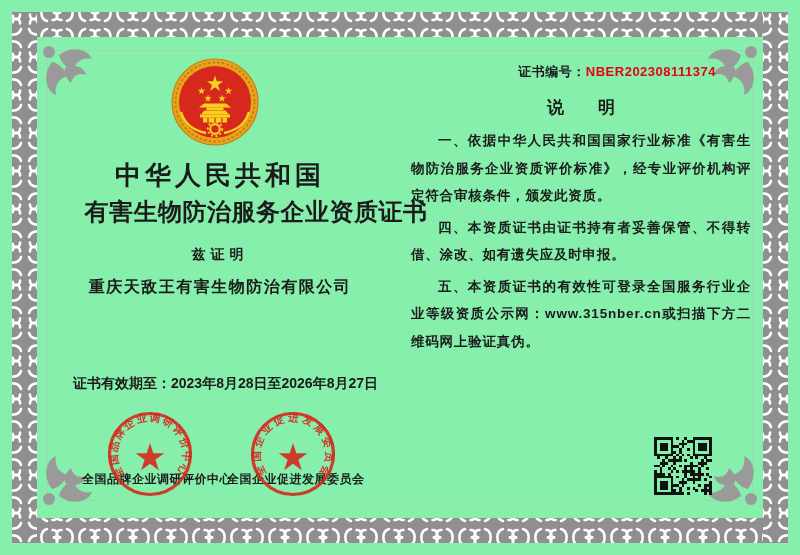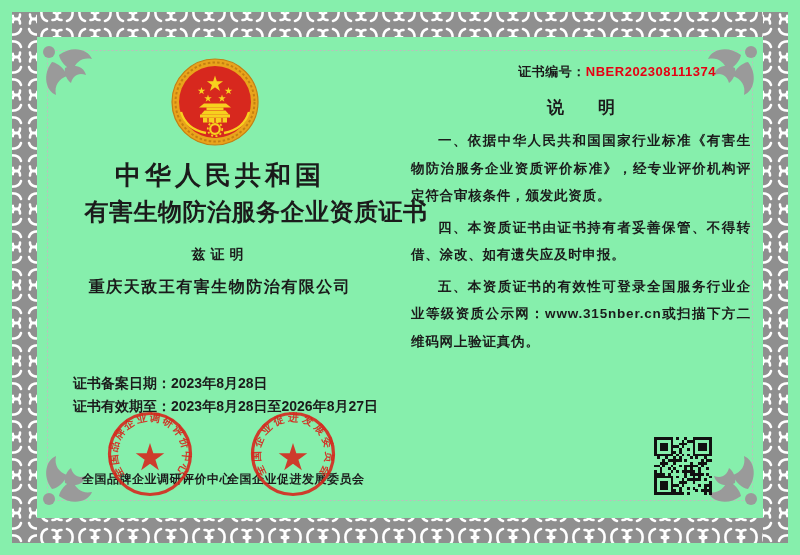--- a/index.html
+++ b/index.html
@@ -110,21 +110,20 @@
   <div class="abs cert-no">
     <span>证书编号：</span><span class="num">NBER202308111374</span>
   </div>
 
   <div class="abs country">中华人民共和国</div>
   <div class="abs cert-title">有害生物防治服务企业资质证书</div>
   <div class="abs certify">兹证明</div>
   <div class="abs company">重庆天敌王有害生物防治有限公司</div>
 
   <div class="abs dates">
-    <div><span>证书备案日期：</span><span>2023年8月28日</span></div>
     <div><span>证书有效期至：</span><span>2023年8月28日至2026年8月27日</span></div>
   </div>
 
   <div class="abs notes-heading">说　　明</div>
   <div class="abs notes">
     <p>一、依据中华人民共和国国家行业标准《有害生物防治服务企业资质评价标准》，经专业评价机构评定符合审核条件，颁发此资质。</p>
     <p>四、本资质证书由证书持有者妥善保管、不得转借、涂改、如有遗失应及时申报。</p>
     <p>五、本资质证书的有效性可登录全国服务行业企业等级资质公示网：www.315nber.cn或扫描下方二维码网上验证真伪。</p>
   </div>
 

